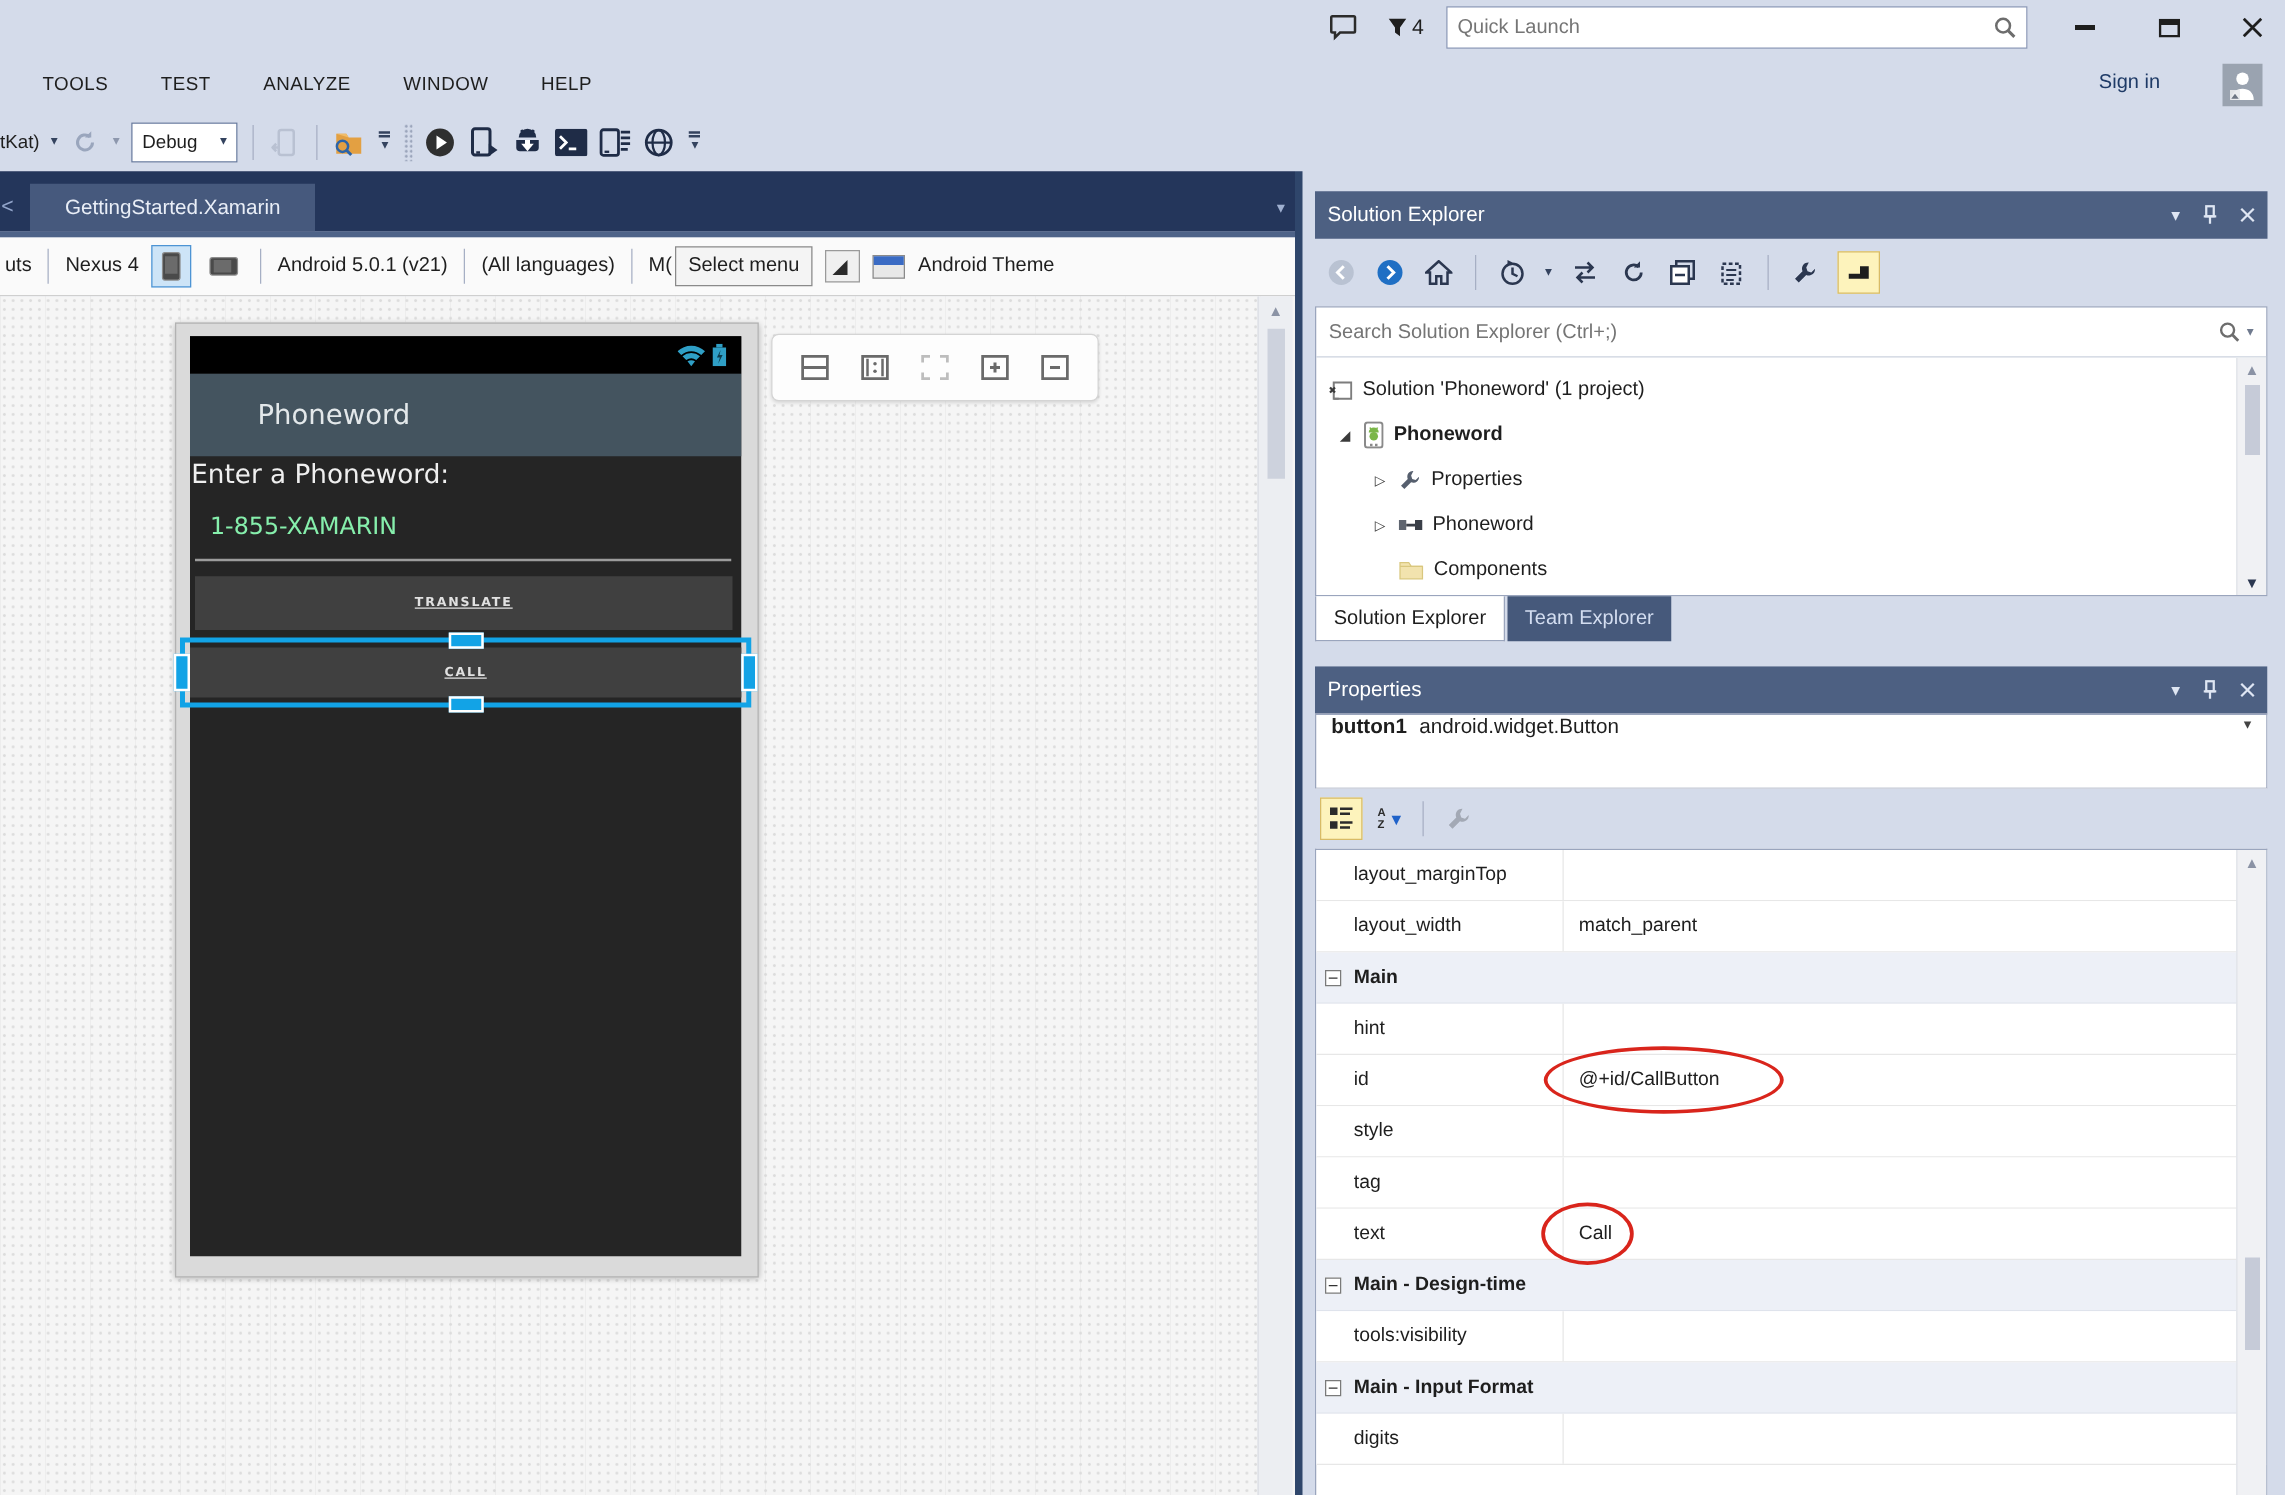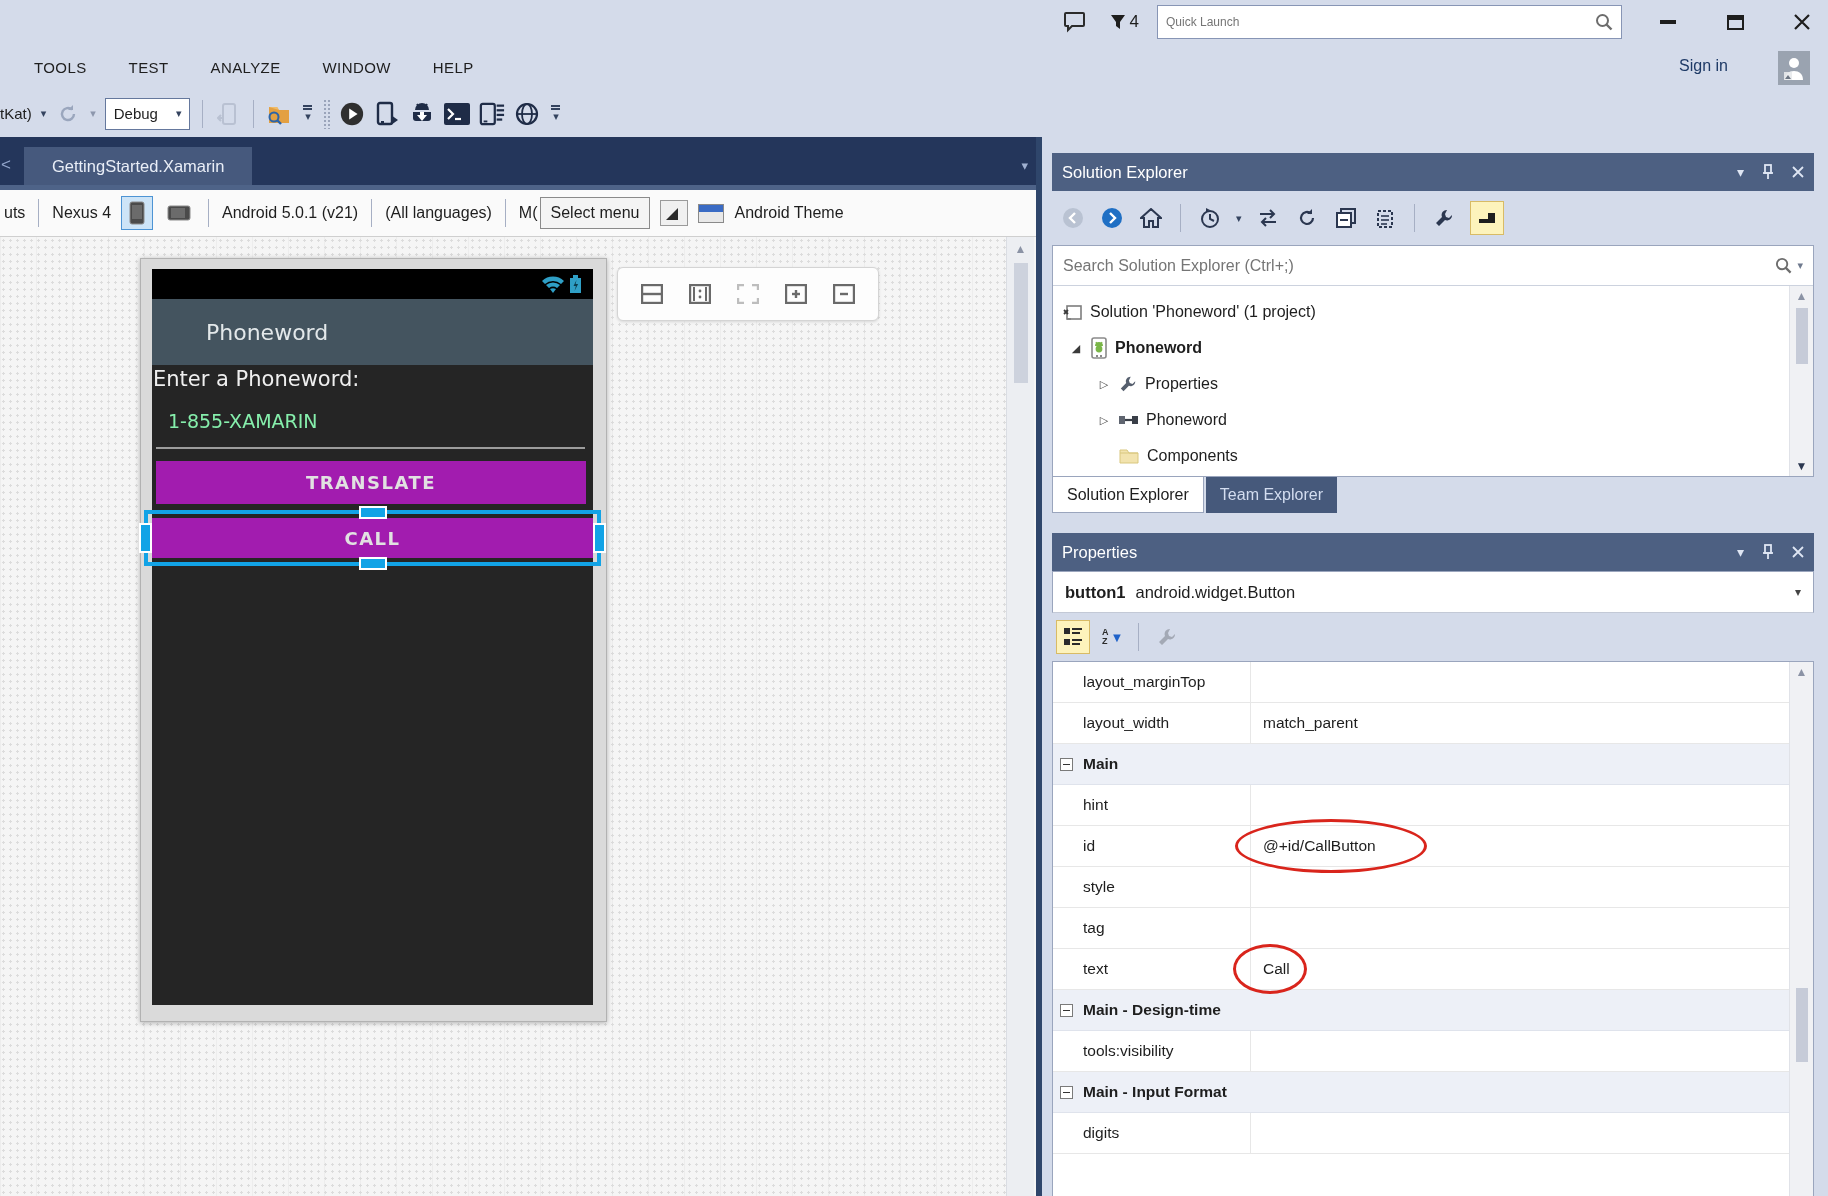--- a/index.html
+++ b/index.html
@@ -3,21 +3,21 @@
 <meta charset="utf-8">
 <style>
   * { box-sizing: border-box; margin: 0; padding: 0; }
   html,body { width:1828px; height:1196px; overflow:hidden; }
   body { font-family:"Liberation Sans", sans-serif; background:#d4dbea; color:#1e1e1e; position:relative; }
 
   
   .titlebar { height:45px; position:relative; }
   .tb-cluster { position:absolute; top:5px; right:16px; display:flex; align-items:center; }
   .ql-box { width:465px; height:34px; background:#fff; border:1px solid #8795b5; display:flex; align-items:center; margin-left:18px; }
-  .ql-box input { flex:1; border:none; outline:none; font-size:12px; color:#444; padding:0 8px; font-family:inherit; background:transparent; }
+  .ql-box input { flex:1; border:none; outline:none; font-size:16px; color:#444; padding:0 8px; font-family:inherit; background:transparent; }
   .ql-box .mag { margin-right:8px; }
   .winbtns { display:flex; margin-left:36px; gap:47px; align-items:center; }
   .winbtn { width:20px; height:20px; display:flex; align-items:center; justify-content:center; cursor:default; }
   .feedback-wrap { display:flex; align-items:center; gap:22px; }
   .filter-wrap { display:flex; align-items:center; gap:4px; font-size:17px; }
 
   
   .menubar { height:45px; display:flex; align-items:center; padding-left:34px; gap:42px; font-size:15px; position:relative; }
   .menu-item { letter-spacing:.4px; cursor:default; }
   .signin { position:absolute; right:100px; top:12px; font-size:16px; color:#1e3a66; }
@@ -64,21 +64,21 @@
 
   .device { position:absolute; left:140px; top:21px; width:467px; height:764px; background:#dadada; border:1px solid #b2b2b2; box-shadow:0 1px 5px rgba(0,0,0,.28); }
   .screen { position:absolute; left:11px; top:10px; width:441px; height:736px; background:#252525; }
   .statusbar { height:30px; background:#000; display:flex; align-items:center; justify-content:flex-end; gap:6px; padding-right:12px; }
   .actionbar { height:66px; background:#44545f; display:flex; align-items:center; padding-left:54px; }
   .actionbar .app-title { color:#e3e8ea; font-size:22px; font-family:"DejaVu Sans", sans-serif; }
   .phone-body { position:relative; height:640px; font-family:"DejaVu Sans", sans-serif; }
   .prompt { position:absolute; left:1px; top:2px; color:#efefef; font-size:21px; }
   .pw-input { position:absolute; left:16px; top:45px; color:#86efac; font-size:19px; }
   .pw-underline { position:absolute; left:4px; right:8px; top:82px; height:2px; background:#9c9c9c; }
-  .abtn { position:absolute; background:#a21caf; color:#e1e1e1; font-size:18px; font-weight:bold; letter-spacing:1.5px; display:flex; align-items:center; justify-content:center; }
+  .abtn { position:absolute; background:#404040; color:#e1e1e1; font-size:10px; font-weight:bold; letter-spacing:1.5px; display:flex; align-items:center; justify-content:center;text-decoration:underline; }
   .translate { left:4px; right:7px; top:96px; height:43px; }
   .call-sel { position:absolute; left:-8px; right:-8px; top:145px; height:56px; border:4px solid #12a3e6; }
   .call-btn { position:absolute; left:4px; right:4px; top:4px; bottom:4px; }
   .handle { position:absolute; background:#12a3e6; border:2px solid #fff; }
   .h-top { width:28px; height:13px; left:calc(50% - 14px); top:-8px; }
   .h-bot { width:28px; height:13px; left:calc(50% - 14px); bottom:-8px; }
   .h-left { width:13px; height:30px; left:-9px; top:calc(50% - 15px); }
   .h-right { width:13px; height:30px; right:-9px; top:calc(50% - 15px); }
 
   .float-bar { position:absolute; left:617px; top:30px; width:262px; height:54px; background:#fdfdfd; border:1px solid #d4d4d4; border-radius:6px; box-shadow:0 1px 3px rgba(0,0,0,.12); display:flex; align-items:center; justify-content:space-around; padding:0 10px; }
@@ -107,21 +107,21 @@
   .tree-scroll { position:absolute; right:0; top:0; bottom:0; width:24px; background:#f0f1f4; border-left:1px solid #e0e2e8; display:flex; flex-direction:column; align-items:center; padding:4px 0; }
   .tree-scroll .scroll-thumb { width:12px; height:56px; background:#c6cbd8; margin-top:6px; }
   .tree-scroll .bottom { margin-top:auto; }
 
   .se-tabs { height:42px; display:flex; align-items:flex-start; }
   .se-tab { height:36px; display:flex; align-items:center; padding:0 14px; font-size:16px; }
   .se-tab.active { background:#fff; border:1px solid #9aa5bd; border-top:none; color:#1e1e1e; }
   .se-tab.inactive { background:#46597b; color:#d3ddf0; margin-left:2px; }
 
   .props-pane { display:flex; flex-direction:column; flex:1; overflow:hidden; margin-top:14px; }
-  .obj-row { height:42px; background:#fff; border:1px solid #9aa5bd; border-bottom:1px solid #c3c9d6; display:flex; align-items:center; padding:0 12px; font-size:16.5px; gap:10px; }
+  .obj-row { height:60px; background:#fff; border:1px solid #9aa5bd; border-bottom:1px solid #c3c9d6; display:flex; align-items:flex-start; padding:0 12px; font-size:16.5px; gap:10px; }
   .obj-row .odd { margin-left:auto; color:#444; font-size:12px; }
   .props-toolbar { height:48px; display:flex; align-items:center; gap:12px; padding:0 4px; }
   .azsort { display:flex; align-items:center; gap:2px; }
   .azsort .letters { display:flex; flex-direction:column; font-size:9px; font-weight:bold; color:#2b2b2b; line-height:1.05; }
   .azsort .arr { color:#1f62c9; font-size:13px; }
 
   .pgrid { flex:1; background:#fff; border:1px solid #9aa5bd; border-bottom:none; position:relative; overflow:hidden; }
   .prow { height:41px; display:flex; align-items:center; border-bottom:1px solid #e7e7e7; font-size:15.5px; background:#fff; }
   .prow .gutter { width:26px; flex:none; display:flex; align-items:center; justify-content:center; }
   .prow .pname { width:172px; flex:none; padding-left:4px; border-right:1px solid #e7e7e7; align-self:stretch; display:flex; align-items:center; }

